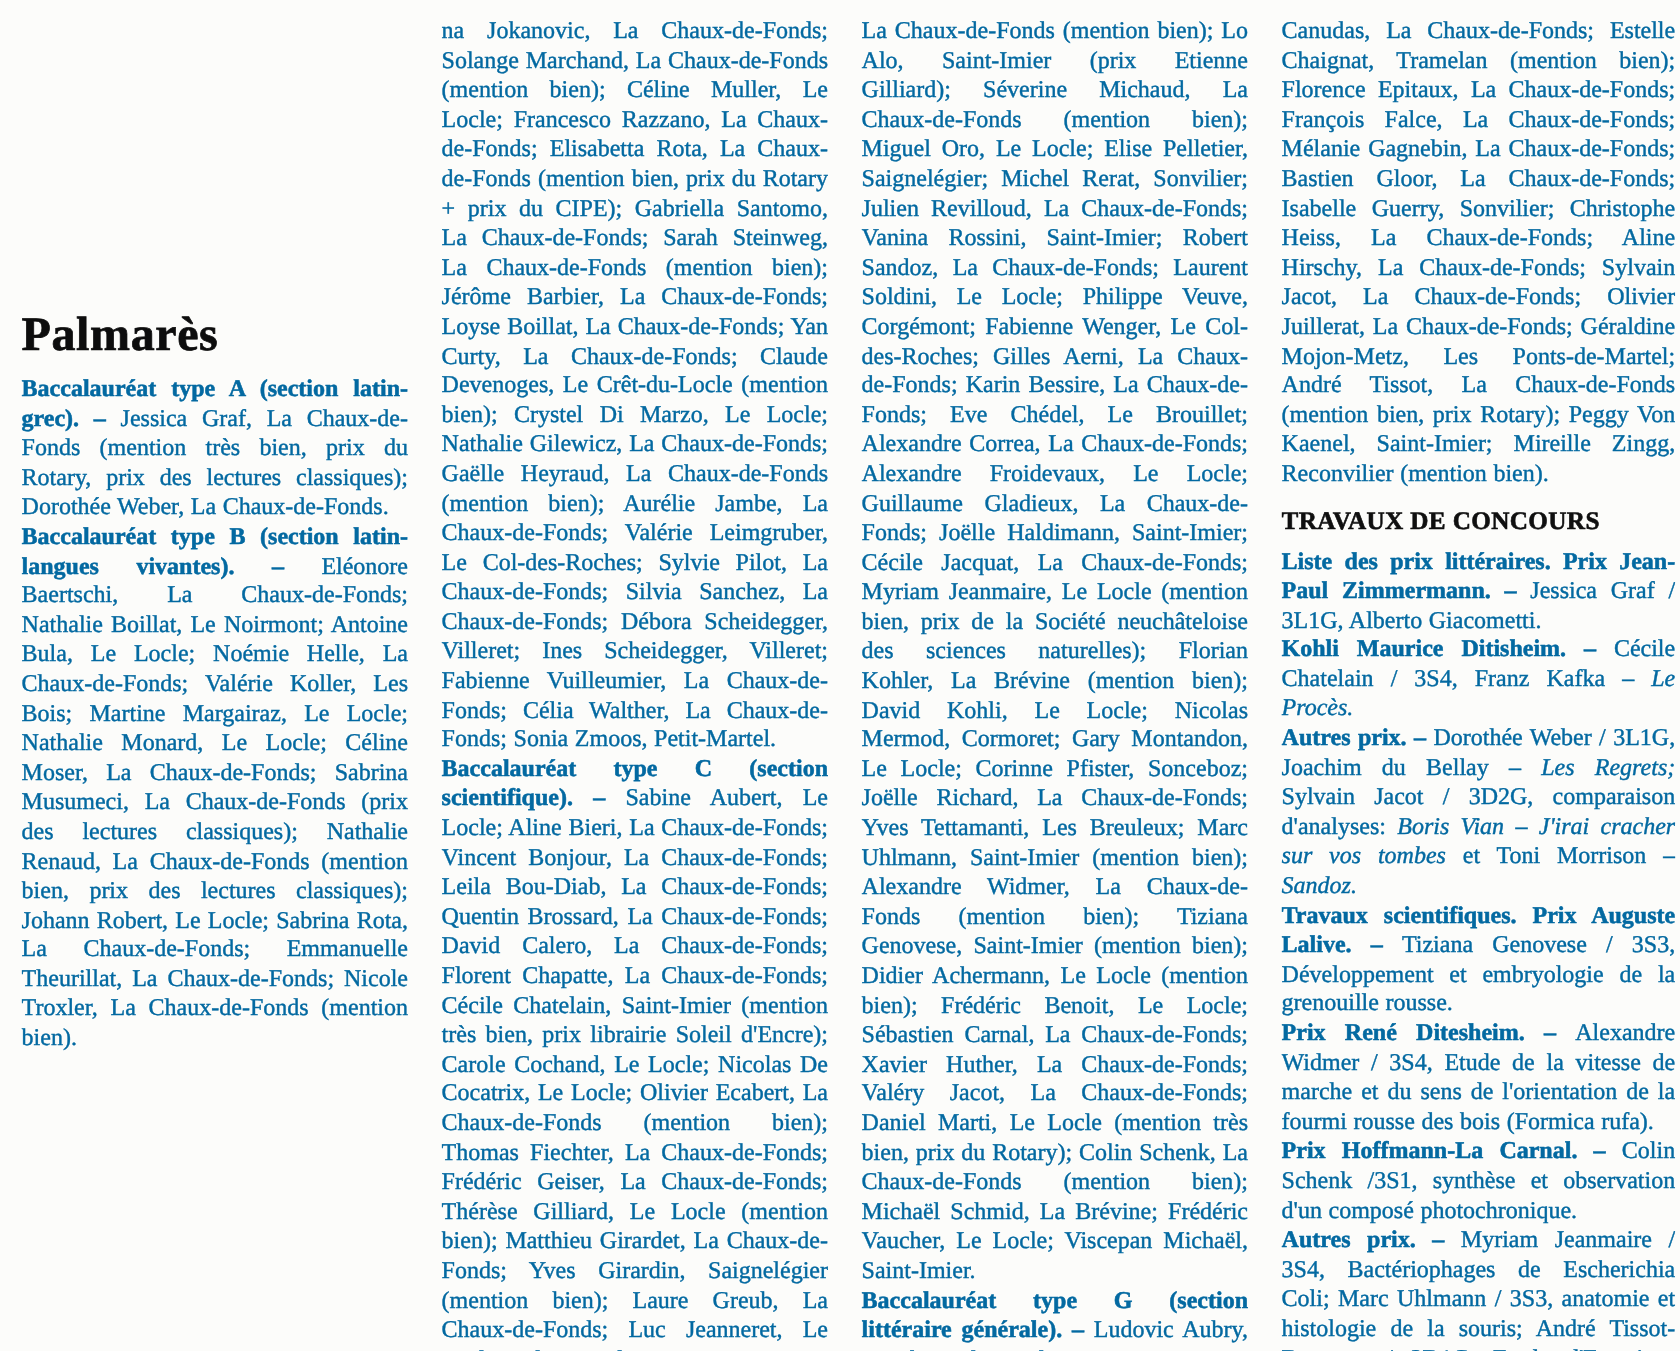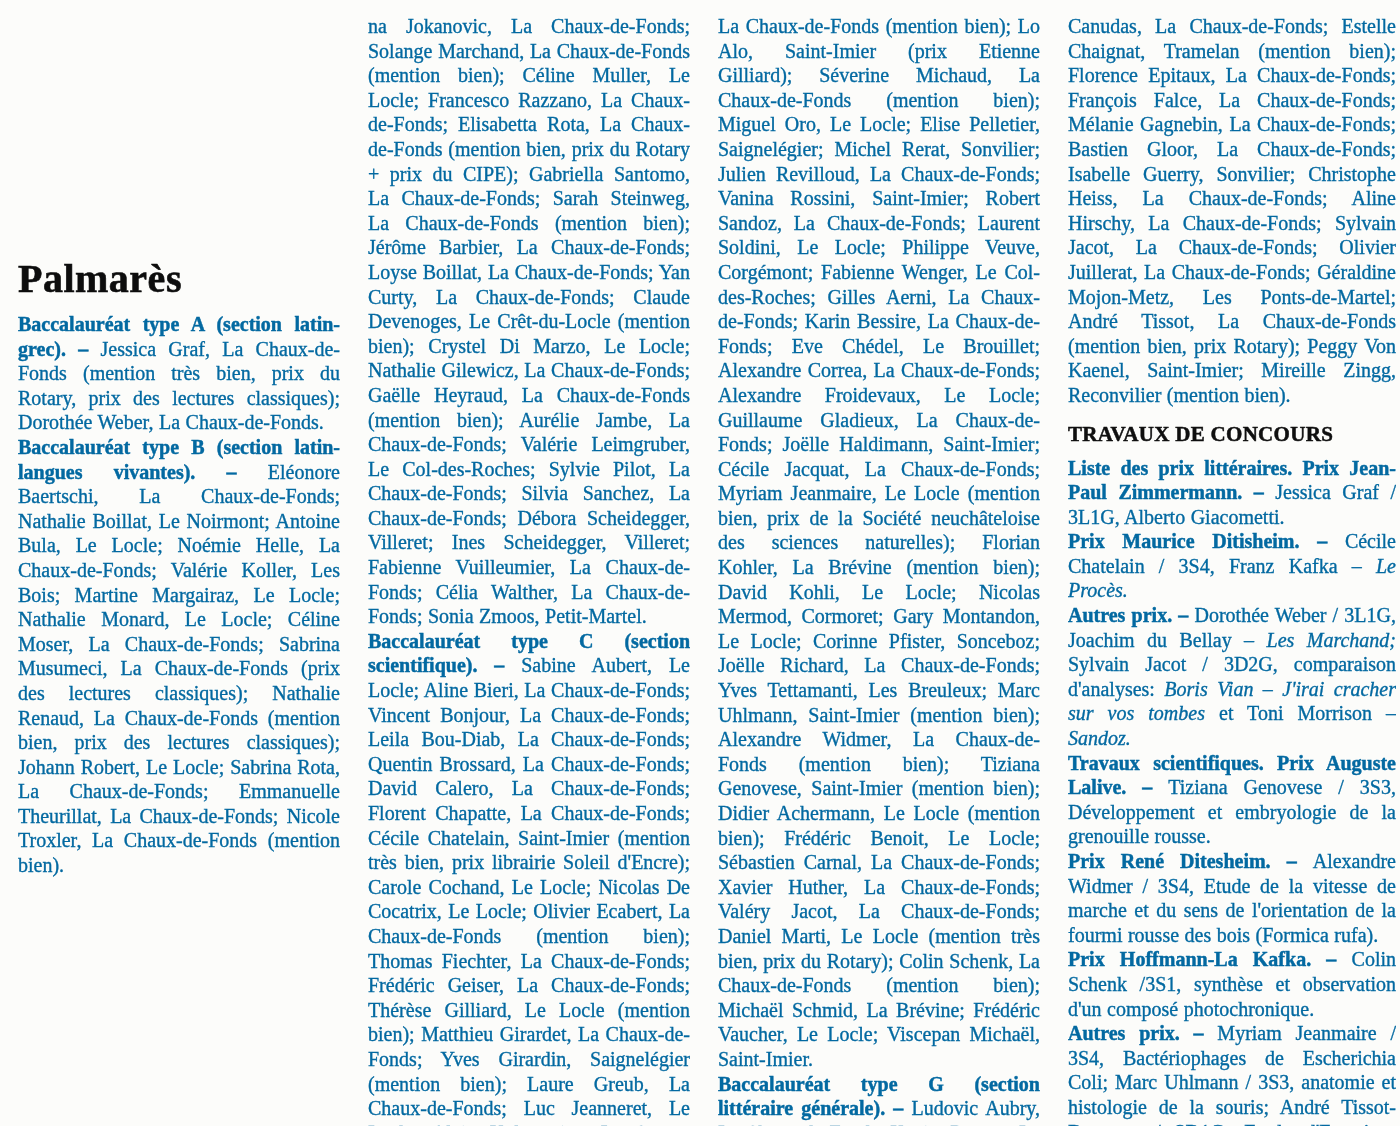--- a/index.html
+++ b/index.html
@@ -106,23 +106,23 @@
           <p><span class="">La Chaux-de-Fonds (mention bien); Lo Alo, Saint-Imier (prix Etienne Gilliard); Séverine Michaud, La Chaux-de-Fonds (mention bien); Miguel Oro, Le Locle; Elise Pelletier, Saignelégier; Michel Rerat, Sonvilier; Julien Revilloud, La Chaux-de-Fonds; Vanina Rossini, Saint-Imier; Robert Sandoz, La Chaux-de-Fonds; Laurent Soldini, Le Locle; Philippe Veuve, Corgémont; Fabienne Wenger, Le Col-des-Roches; Gilles Aerni, La Chaux-de-Fonds; Karin Bessire, La Chaux-de-Fonds; Eve Chédel, Le Brouillet; Alexandre Correa, La Chaux-de-Fonds; Alexandre Froidevaux, Le Locle; Guillaume Gladieux, La Chaux-de-Fonds; Joëlle Haldimann, Saint-Imier; Cécile Jacquat, La Chaux-de-Fonds; Myriam Jeanmaire, Le Locle (mention bien, prix de la Société neuchâteloise des sciences naturelles); Florian Kohler, La Brévine (mention bien); David Kohli, Le Locle; Nicolas Mermod, Cormoret; Gary Montandon, Le Locle; Corinne Pfister, Sonceboz; Joëlle Richard, La Chaux-de-Fonds; Yves Tettamanti, Les Breuleux; Marc Uhlmann, Saint-Imier (mention bien); Alexandre Widmer, La Chaux-de-Fonds (mention bien); Tiziana Genovese, Saint-Imier (mention bien); Didier Achermann, Le Locle (mention bien); Frédéric Benoit, Le Locle; Sébastien Carnal, La Chaux-de-Fonds; Xavier Huther, La Chaux-de-Fonds; Valéry Jacot, La Chaux-de-Fonds; Daniel Marti, Le Locle (mention très bien, prix du Rotary); Colin Schenk, La Chaux-de-Fonds (mention bien); Michaël Schmid, La Brévine; Frédéric Vaucher, Le Locle; Viscepan Michaël, Saint-Imier.</span></p>
           <p><span class="lead">Baccalauréat type G (section littéraire générale). – </span><span class="">Ludovic Aubry, La Chaux-de-Fonds; Xavier Bonnet, La Chaux-de-Fonds; Tiphaine Buhler, La Chaux-de-Fonds; Barbara</span></p>
         </div>
     </div>
 
     <div class="col col-4">
       <div class="col-body">
           <p><span class="">Canudas, La Chaux-de-Fonds; Estelle Chaignat, Tramelan (mention bien); Florence Epitaux, La Chaux-de-Fonds; François Falce, La Chaux-de-Fonds; Mélanie Gagnebin, La Chaux-de-Fonds; Bastien Gloor, La Chaux-de-Fonds; Isabelle Guerry, Sonvilier; Christophe Heiss, La Chaux-de-Fonds; Aline Hirschy, La Chaux-de-Fonds; Sylvain Jacot, La Chaux-de-Fonds; Olivier Juillerat, La Chaux-de-Fonds; Géraldine Mojon-Metz, Les Ponts-de-Martel; André Tissot, La Chaux-de-Fonds (mention bien, prix Rotary); Peggy Von Kaenel, Saint-Imier; Mireille Zingg, Reconvilier (mention bien).</span></p>
           <h2 class="travaux-heading">TRAVAUX DE CONCOURS</h2>
           <p><span class="lead">Liste des prix littéraires. Prix Jean-Paul Zimmermann. – </span><span class="">Jessica Graf / 3L1G, Alberto Giacometti.</span></p>
-          <p><span class="lead">Prix Maurice Ditisheim. – </span><span class="">Cécile Chatelain / 3S4, Franz Kafka – </span><span class="ital">Le Procès.</span></p>
-          <p><span class="lead">Autres prix. – </span><span class="">Dorothée Weber / 3L1G, Joachim du Bellay – </span><span class="ital">Les Marchand;</span><span class=""> Sylvain Jacot / 3D2G, comparaison d'analyses: </span><span class="ital">Boris Vian – J'irai cracher sur vos tombes</span><span class=""> et Toni Morrison – </span><span class="ital">Sandoz.</span></p>
+          <p><span class="lead">Kohli Maurice Ditisheim. – </span><span class="">Cécile Chatelain / 3S4, Franz Kafka – </span><span class="ital">Le Procès.</span></p>
+          <p><span class="lead">Autres prix. – </span><span class="">Dorothée Weber / 3L1G, Joachim du Bellay – </span><span class="ital">Les Regrets;</span><span class=""> Sylvain Jacot / 3D2G, comparaison d'analyses: </span><span class="ital">Boris Vian – J'irai cracher sur vos tombes</span><span class=""> et Toni Morrison – </span><span class="ital">Sandoz.</span></p>
           <p><span class="lead">Travaux scientifiques. Prix Auguste Lalive. – </span><span class="">Tiziana Genovese / 3S3, Développement et embryologie de la grenouille rousse.</span></p>
           <p><span class="lead">Prix René Ditesheim. – </span><span class="">Alexandre Widmer / 3S4, Etude de la vitesse de marche et du sens de l'orientation de la fourmi rousse des bois (Formica rufa).</span></p>
-          <p><span class="lead">Prix Hoffmann-La Kafka. – </span><span class="">Colin Schenk /3S1, synthèse et observation d'un composé photochronique.</span></p>
+          <p><span class="lead">Prix Hoffmann-La Carnal. – </span><span class="">Colin Schenk /3S1, synthèse et observation d'un composé photochronique.</span></p>
           <p><span class="lead">Autres prix. – </span><span class="">Myriam Jeanmaire / 3S4, Bactériophages de Escherichia Coli; Marc Uhlmann / 3S3, anatomie et histologie de la souris; André Tissot-Daguette / 3D1G, Etude d'Epesticus nilssoni en ville de La Chaux-de-Fonds.</span></p>
         </div>
     </div>
 
   </div>
 </div>
 
 </body></html>

